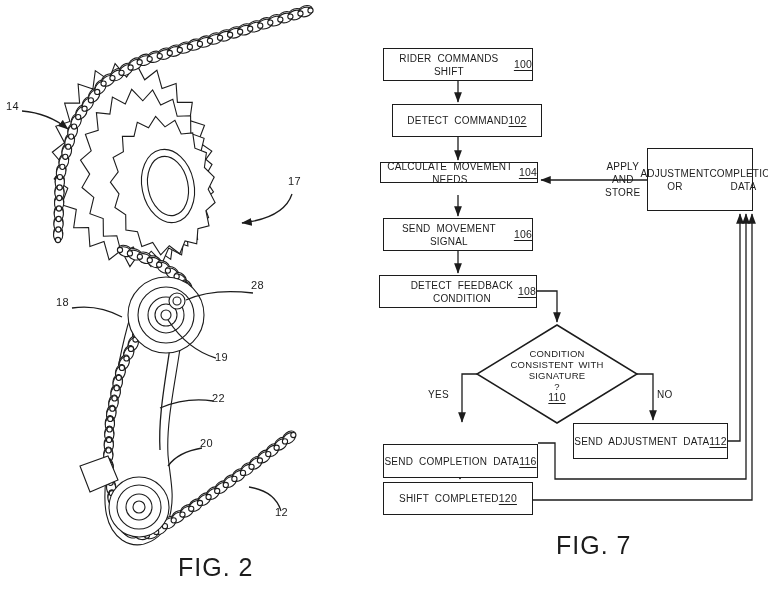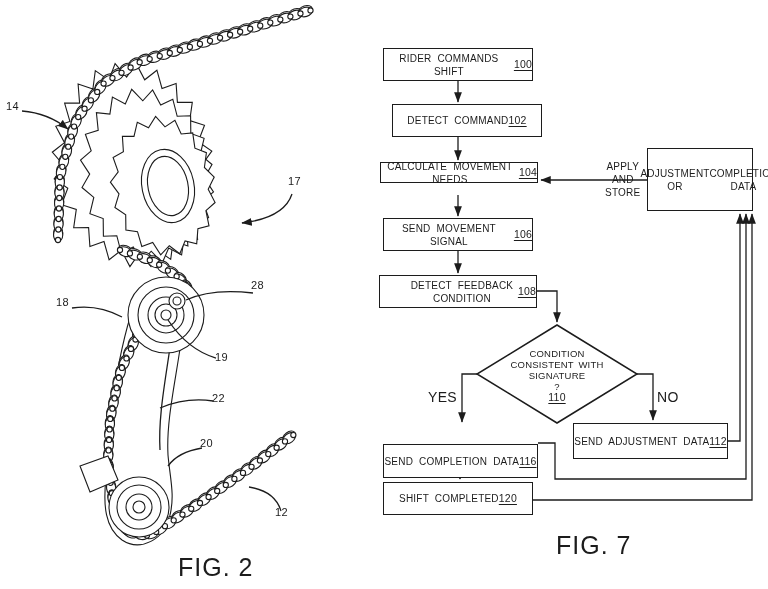--- a/index.html
+++ b/index.html
@@ -7,21 +7,21 @@
         font-family:"Liberation Sans", sans-serif;color:#1c1c1c;}
   svg{position:absolute;left:0;top:0;}
   .w{fill:#fff;stroke:#1c1c1c;stroke-width:1.1;}
   .ln{fill:none;stroke:#1c1c1c;stroke-width:1.3;}
   .flow-box{position:absolute;box-sizing:border-box;border:1.6px solid #1c1c1c;background:#fff;
             display:flex;flex-direction:row;align-items:center;justify-content:center;
             font-size:10px;letter-spacing:.2px;word-spacing:3px;line-height:13px;text-align:center;}
   .refnum{text-decoration:underline;text-underline-offset:2px;font-size:10.5px;}
   .diamond-text{position:absolute;display:flex;flex-direction:column;align-items:center;justify-content:center;
                 font-size:9.5px;letter-spacing:.2px;word-spacing:2px;line-height:11px;text-align:center;background:transparent;}
-  .branch-label{position:absolute;font-size:14px;letter-spacing:.3px;}
+  .branch-label{position:absolute;font-size:10px;letter-spacing:.3px;}
   .ref-label{position:absolute;font-size:11px;letter-spacing:.3px;}
   .fig-caption{position:absolute;font-size:25px;letter-spacing:1px;}
 </style>
 </head>
 <body>
 
 <div id="page">
 
   <svg id="fig2svg" width="768" height="589" viewBox="0 0 768 589">
       <path d="M211.8,151.1L202.2,164.5L213.7,177.8L201.5,187.3L210.2,203.7L196.1,208.6L201.4,226.9L186.4,226.9L187.9,245.9L173.1,241.0L170.7,259.4L157.1,249.9L150.9,266.4L139.4,253.0L129.9,266.6L121.3,250.2L109.1,259.8L104.0,241.5L89.9,246.5L88.6,227.6L73.7,227.7L76.3,209.4L61.5,204.7L67.8,188.2L54.2,178.9L63.8,165.5L52.3,152.2L64.5,142.7L55.8,126.3L69.9,121.4L64.6,103.1L79.6,103.1L78.1,84.1L92.9,89.0L95.3,70.6L108.9,80.1L115.1,63.6L126.6,77.0L136.1,63.4L144.7,79.8L156.9,70.2L162.0,88.5L176.1,83.5L177.4,102.4L192.3,102.3L189.7,120.6L204.5,125.3L198.2,141.8L211.8,151.1Z" class="w"></path>

